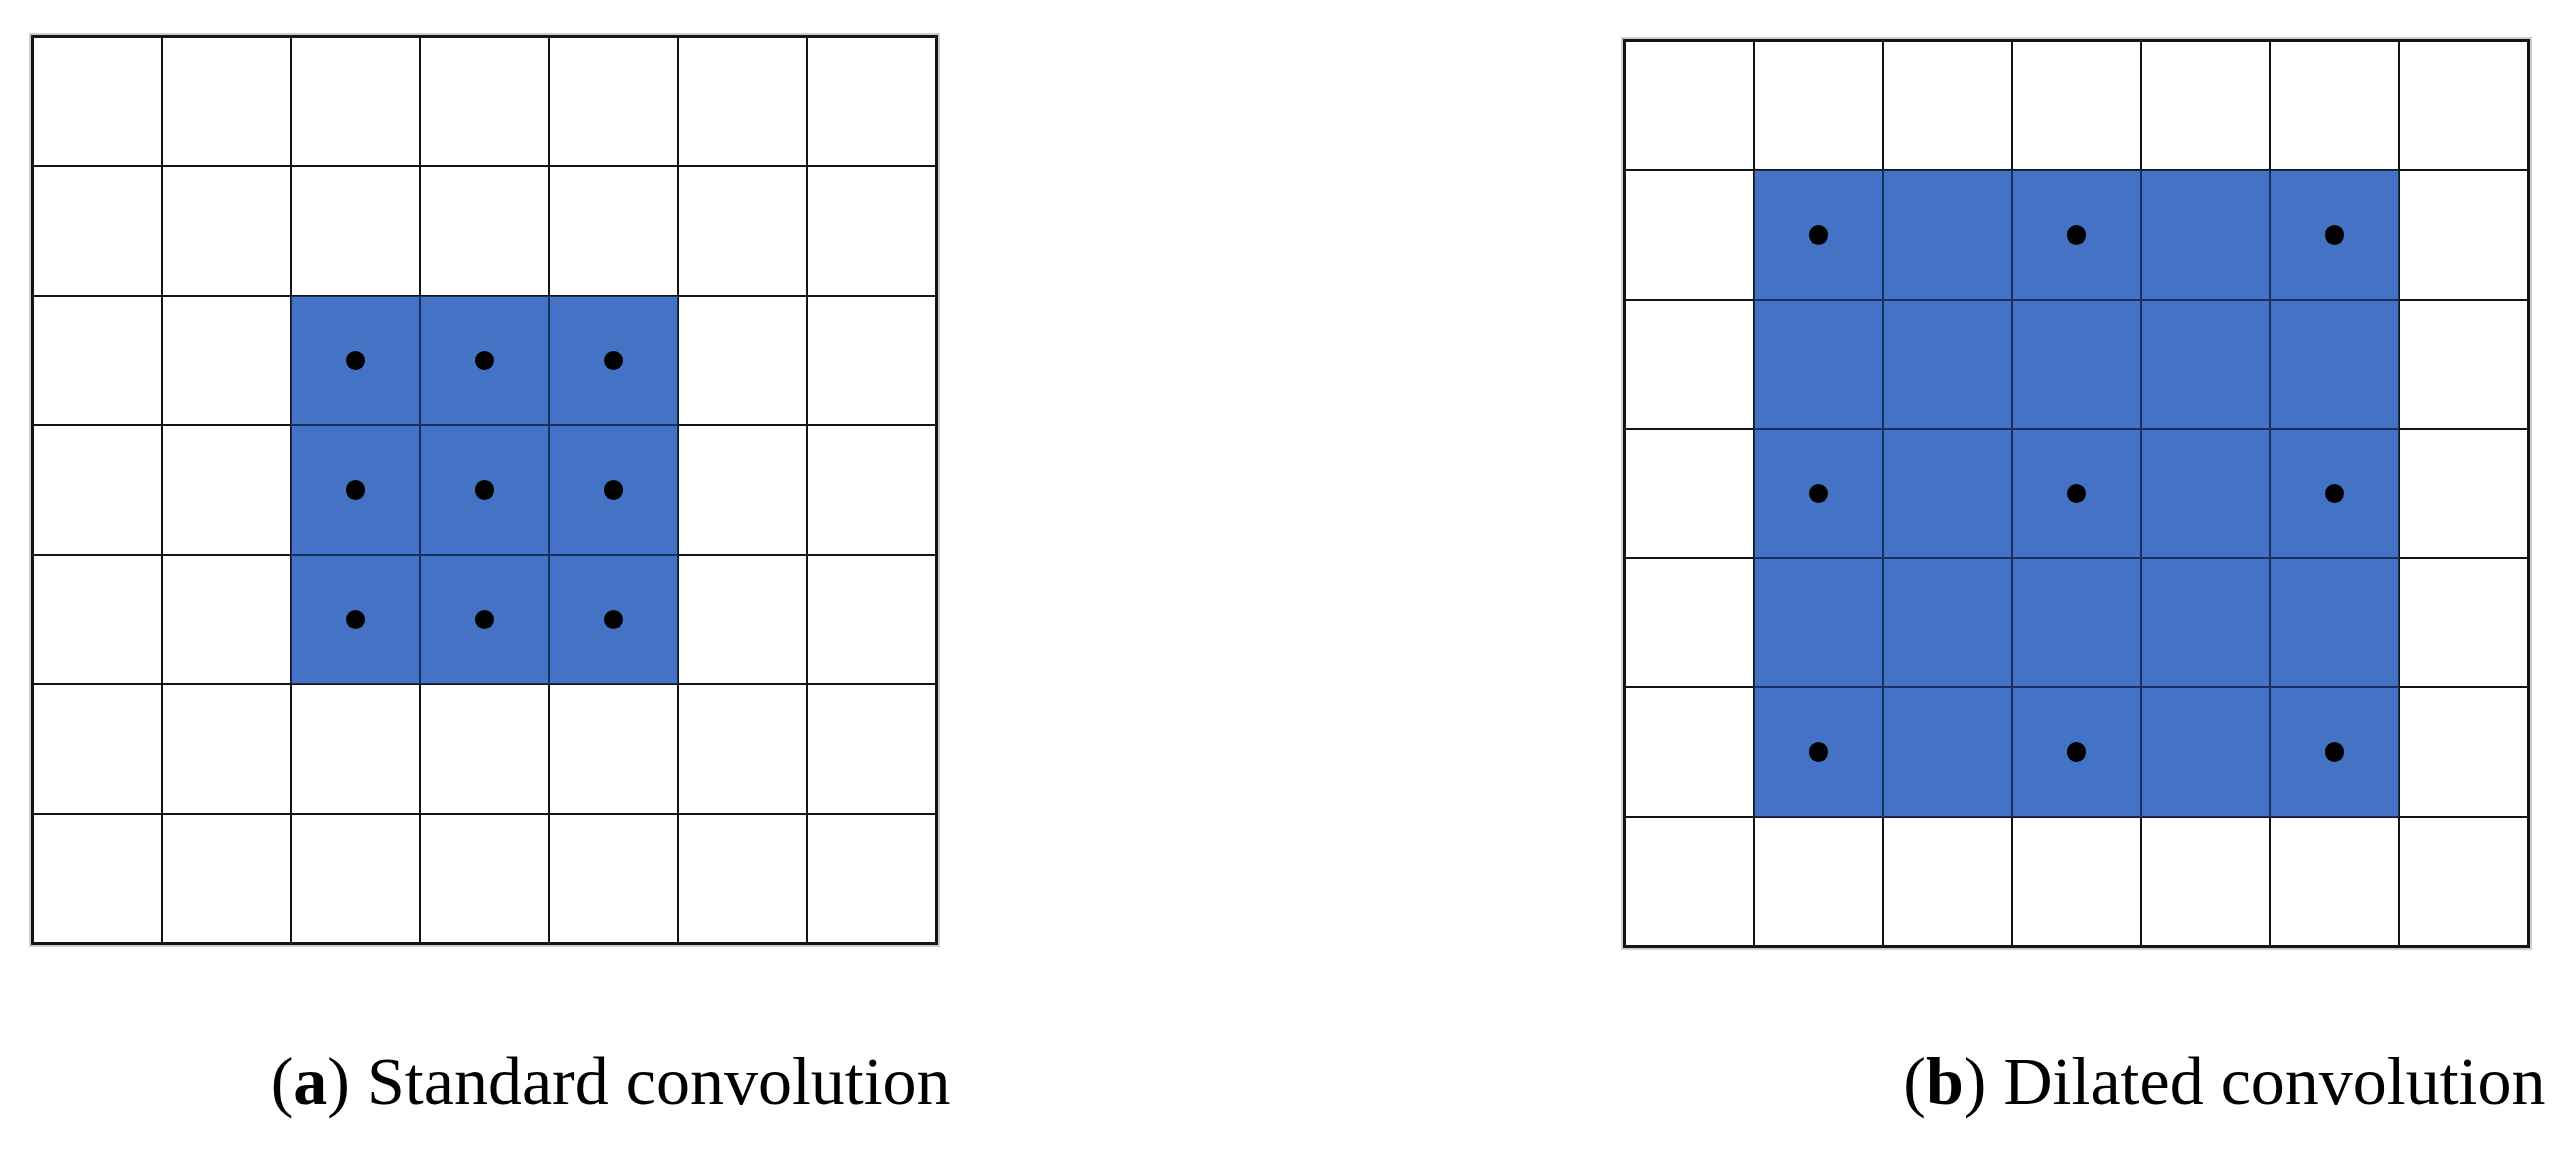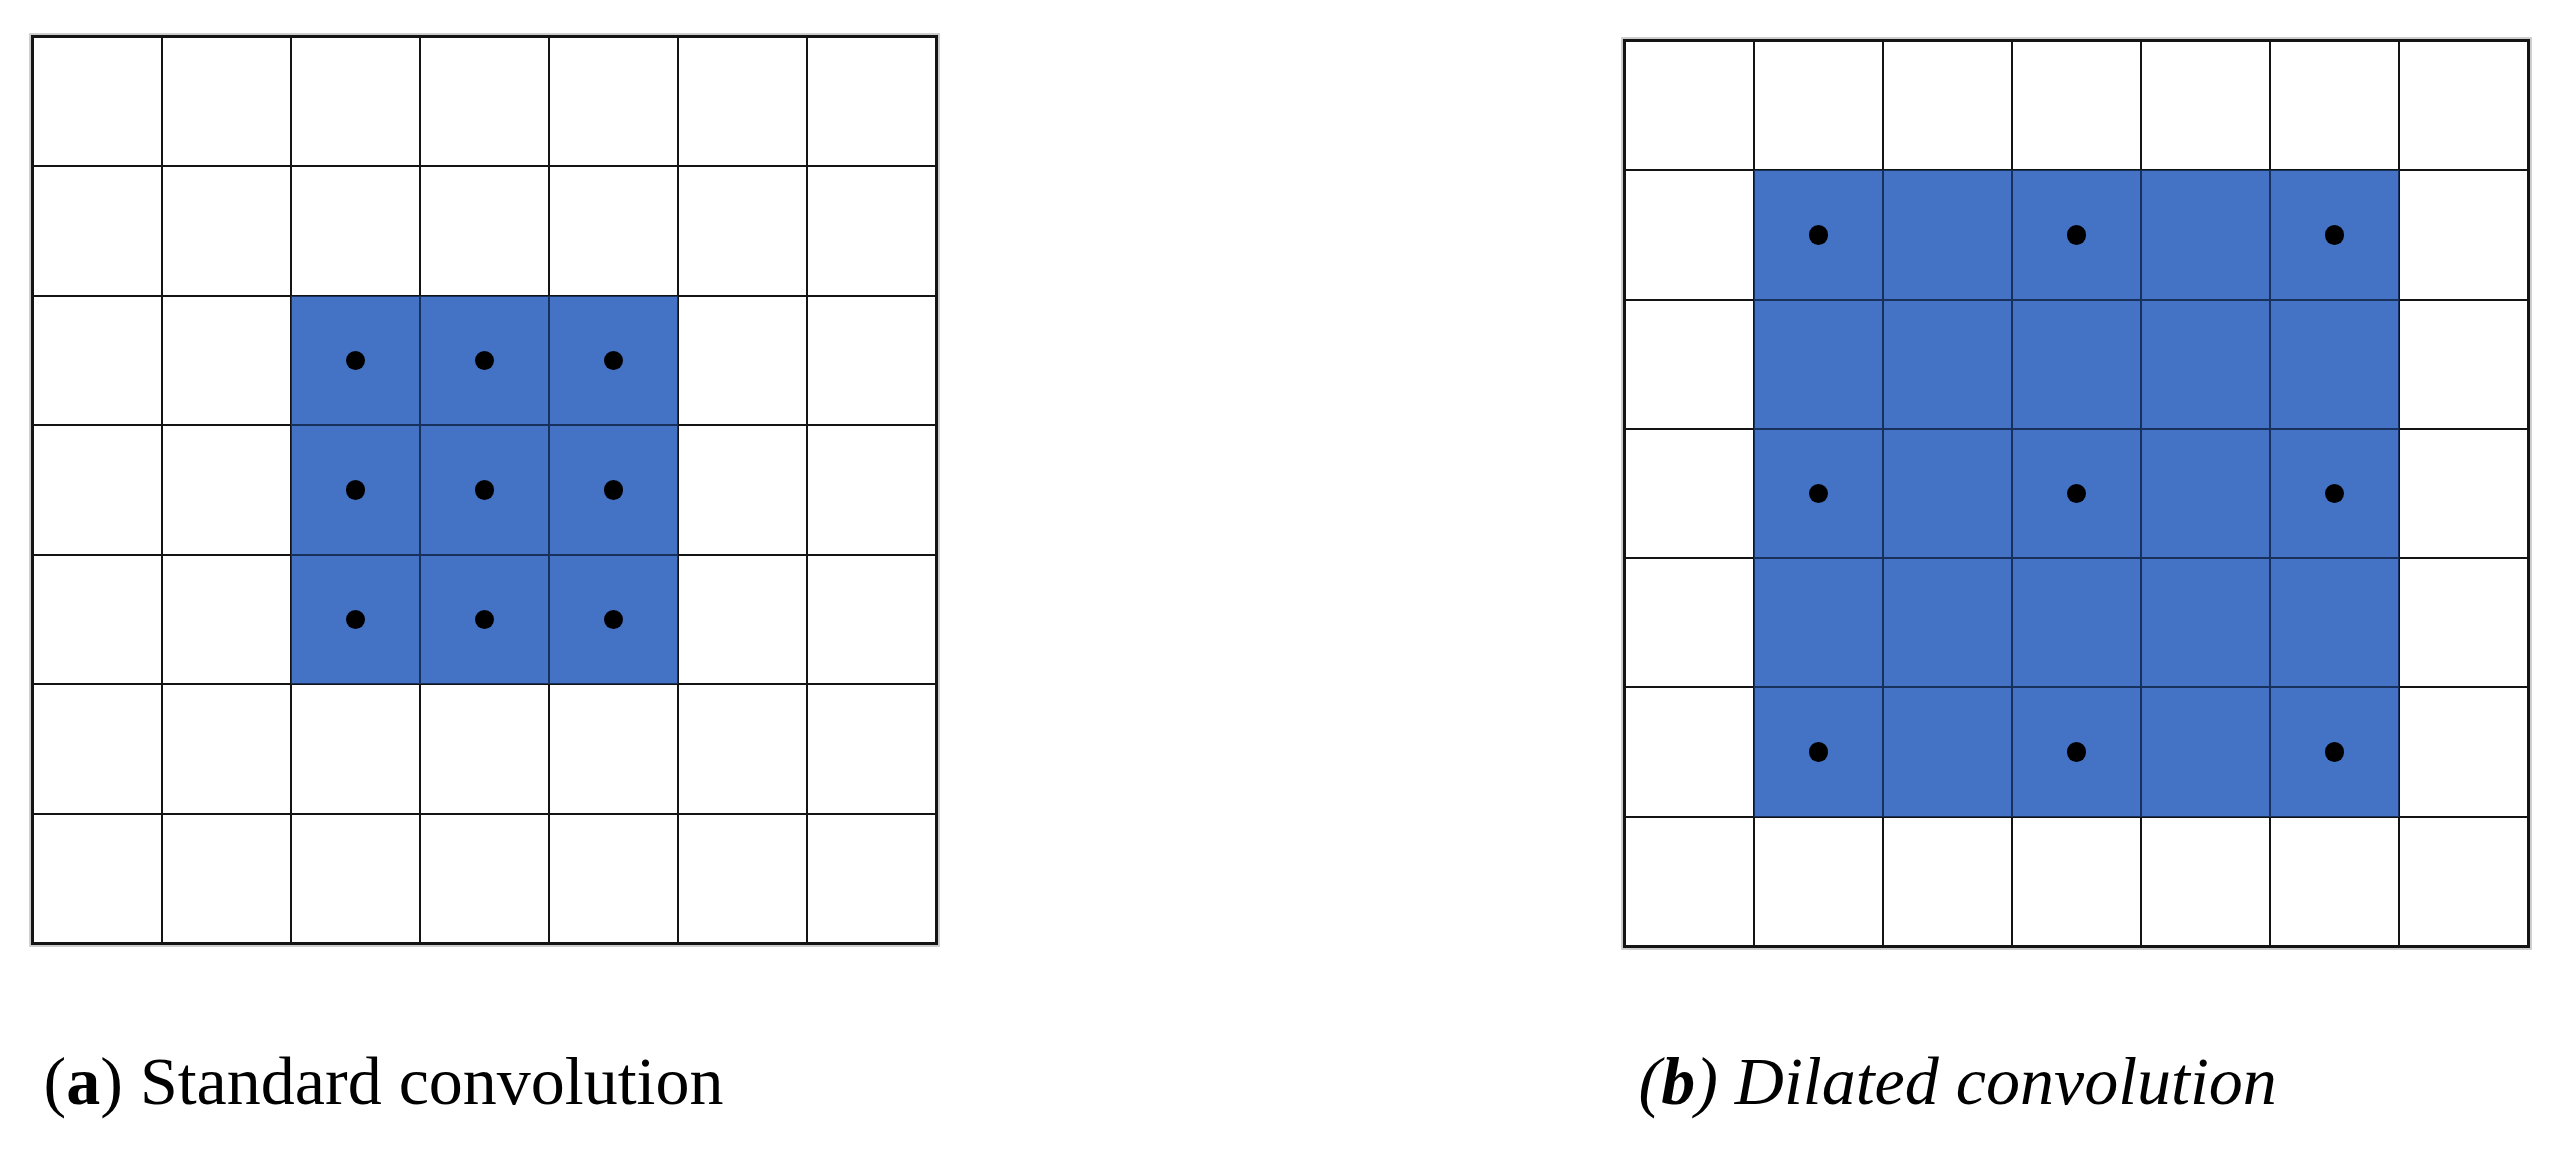--- a/index.html
+++ b/index.html
@@ -41,28 +41,28 @@
     width: 19.4px;
     height: 19.4px;
     border-radius: 50%;
     background: var(--dot, #000000);
   }
   .caption {
     position: absolute;
     top: 1042px;
     width: 907px;
     margin: 0;
-    text-align: left;
+    text-align: right;
     font-size: 68px;
     line-height: 1.15;
     color: #000000;
     white-space: nowrap;
   }
   .caption-a { left: 31px;  transform: translateX(12.6px); }
-  .caption-b { left: 1623px; transform: translateX(15.5px); font-style: italic; }
+  .caption-b { left: 1623px; transform: translateX(15.5px); }
   .caption b { font-weight: 700; }
 </style>
 </head>
 <body>
 
 <div class="page" style="--bg: #FFFFFF; --line: #141414; --hl: #4472C4; --hlline: #17305C; --dot: #000000;">
 
   <section>
     <div class="conv-grid grid-a" style="grid-template-rows: repeat(7, 1fr); grid-template-columns: repeat(7, 1fr);">
         <div class="cell"></div>

